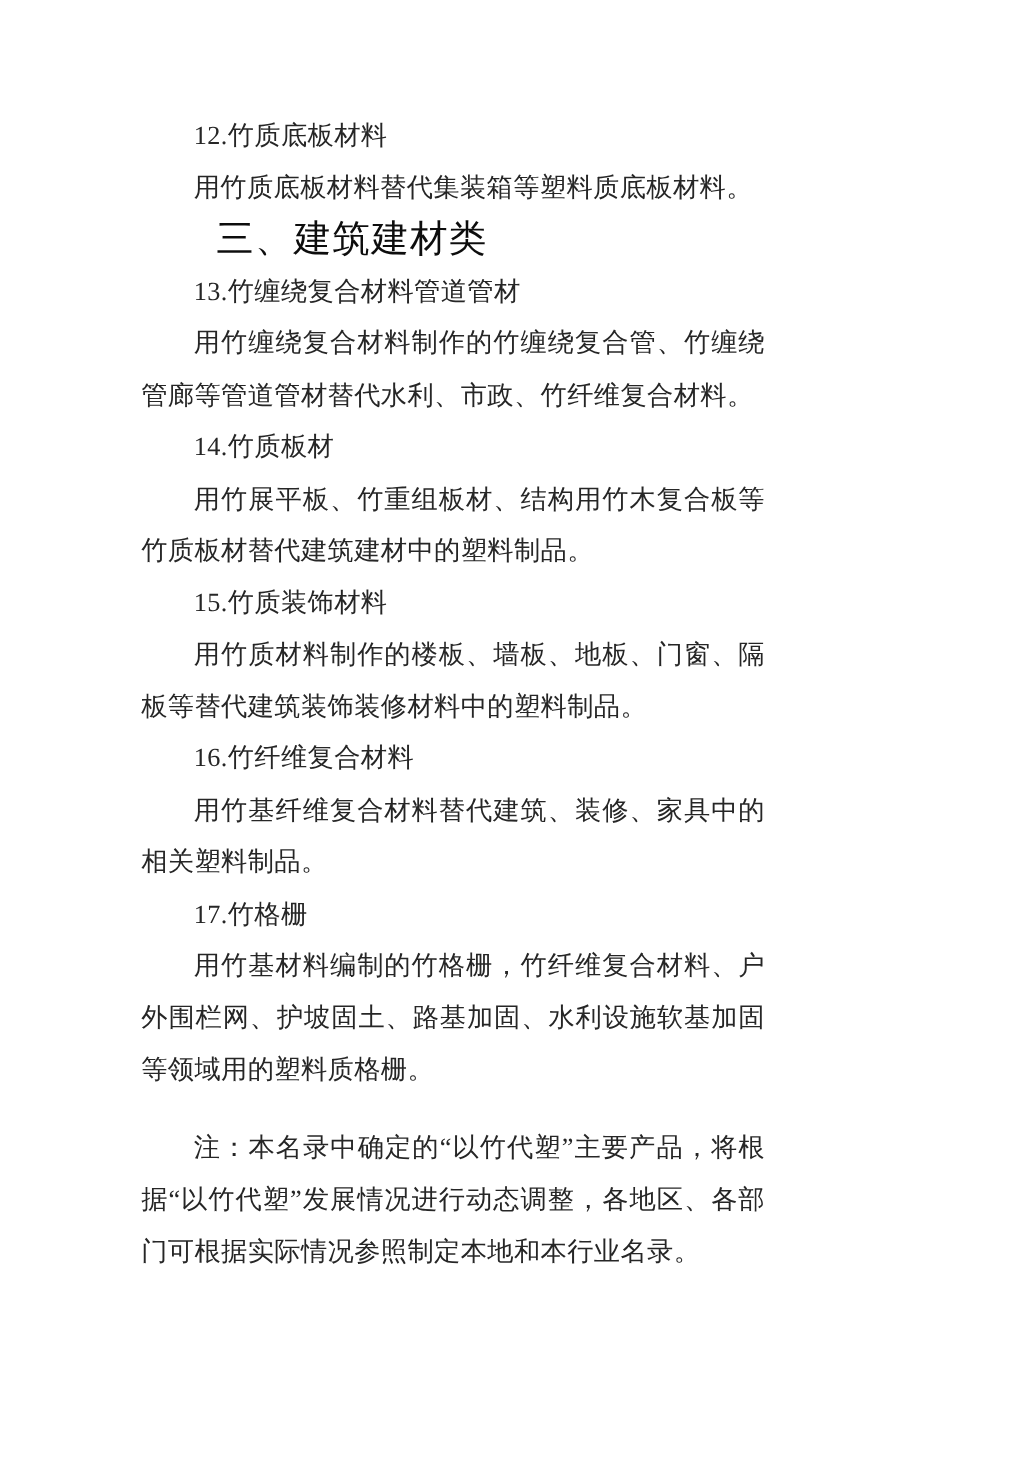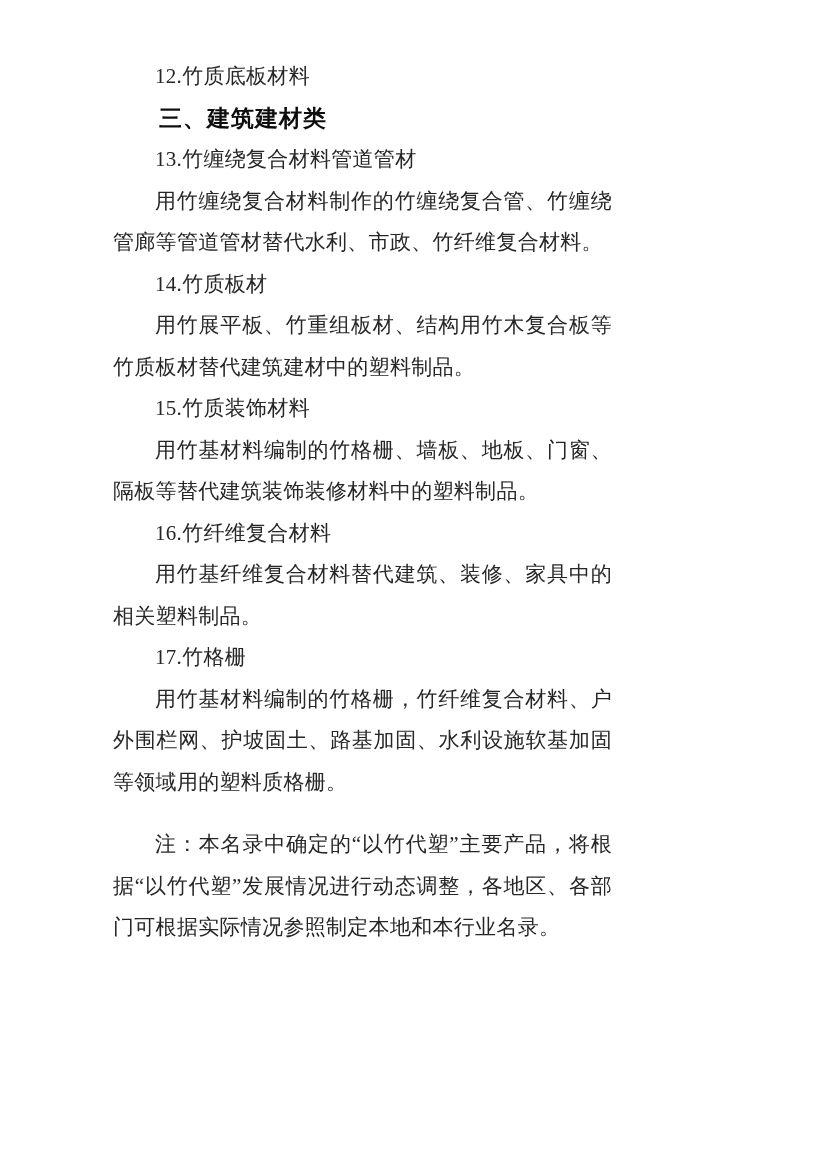--- a/index.html
+++ b/index.html
@@ -7,58 +7,59 @@
     width: 826px;
     height: 1169px;
     background: #ffffff;
     overflow: hidden;
   }
   .page {
     position: relative;
     width: 726px;
     height: 1169px;
     background: #ffffff;
-    padding: 56px 114px 0 113px;
+    padding: 88px 114px 0 113px;
     font-family: "Liberation Serif", "DejaVu Serif", serif;
     color: #262626;
   }
   .page p {
     font-size: 21px;
     line-height: 41.5px;
     text-indent: 2em;
     text-align: justify;
     text-align-last: left;
     letter-spacing: 0.3px;
     color: #262626;
   }
   .page p.item-title {
     text-align: left;
   }
   .page p.heading {
     font-family: "Liberation Sans", "DejaVu Sans", sans-serif;
-    font-weight: bold;
-    font-size: 23px;
+    font-weight: normal;
+    font-size: 30px;
     color: #0d0d0d;
     letter-spacing: 1px;
     text-align: left;
   }
   .page p.note {
     margin-top: 21px;
   }
 </style>
 </head>
 <body>
 
 <div class="page">
   <p class="item-title">12.竹质底板材料</p>
+  <p class="body">用竹质底板材料替代集装箱等塑料质底板材料。</p>
   <p class="heading">三、建筑建材类</p>
   <p class="item-title">13.竹缠绕复合材料管道管材</p>
   <p class="body">用竹缠绕复合材料制作的竹缠绕复合管、竹缠绕管廊等管道管材替代水利、市政、竹纤维复合材料。</p>
   <p class="item-title">14.竹质板材</p>
   <p class="body">用竹展平板、竹重组板材、结构用竹木复合板等竹质板材替代建筑建材中的塑料制品。</p>
   <p class="item-title">15.竹质装饰材料</p>
-  <p class="body">用竹基材料编制的竹格栅、墙板、地板、门窗、隔板等替代建筑装饰装修材料中的塑料制品。</p>
+  <p class="body">用竹质材料制作的楼板、墙板、地板、门窗、隔板等替代建筑装饰装修材料中的塑料制品。</p>
   <p class="item-title">16.竹纤维复合材料</p>
   <p class="body">用竹基纤维复合材料替代建筑、装修、家具中的相关塑料制品。</p>
   <p class="item-title">17.竹格栅</p>
   <p class="body">用竹基材料编制的竹格栅，竹纤维复合材料、户外围栏网、护坡固土、路基加固、水利设施软基加固等领域用的塑料质格栅。</p>
   <p class="note">注：本名录中确定的“以竹代塑”主要产品，将根据“以竹代塑”发展情况进行动态调整，各地区、各部门可根据实际情况参照制定本地和本行业名录。</p>
 </div>
 
 </body></html>

